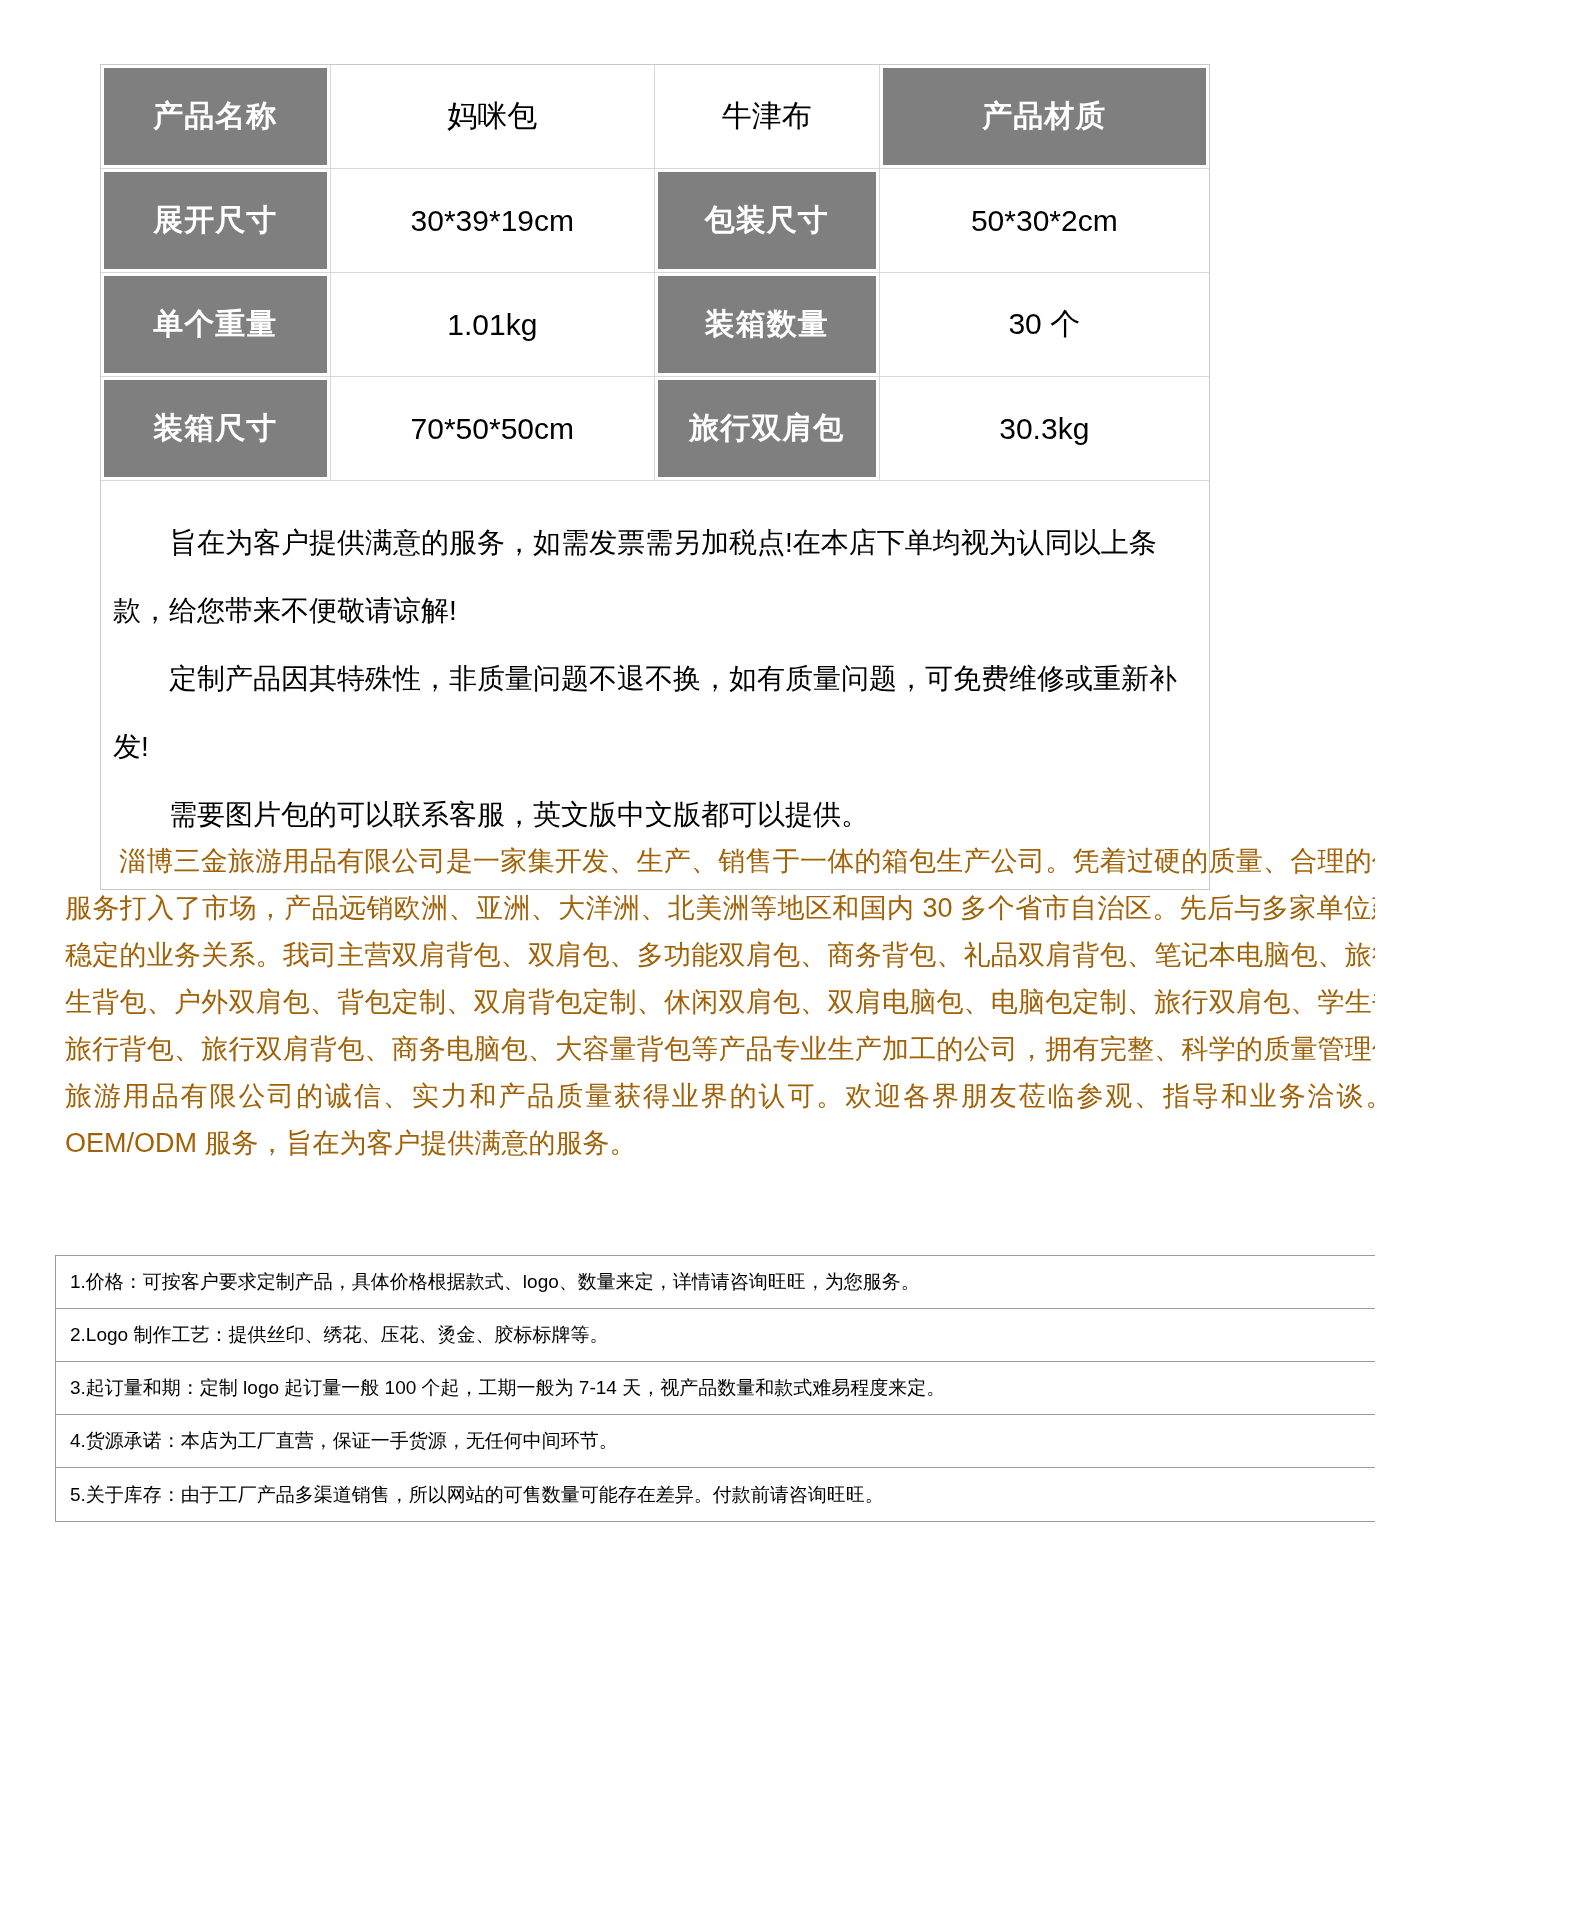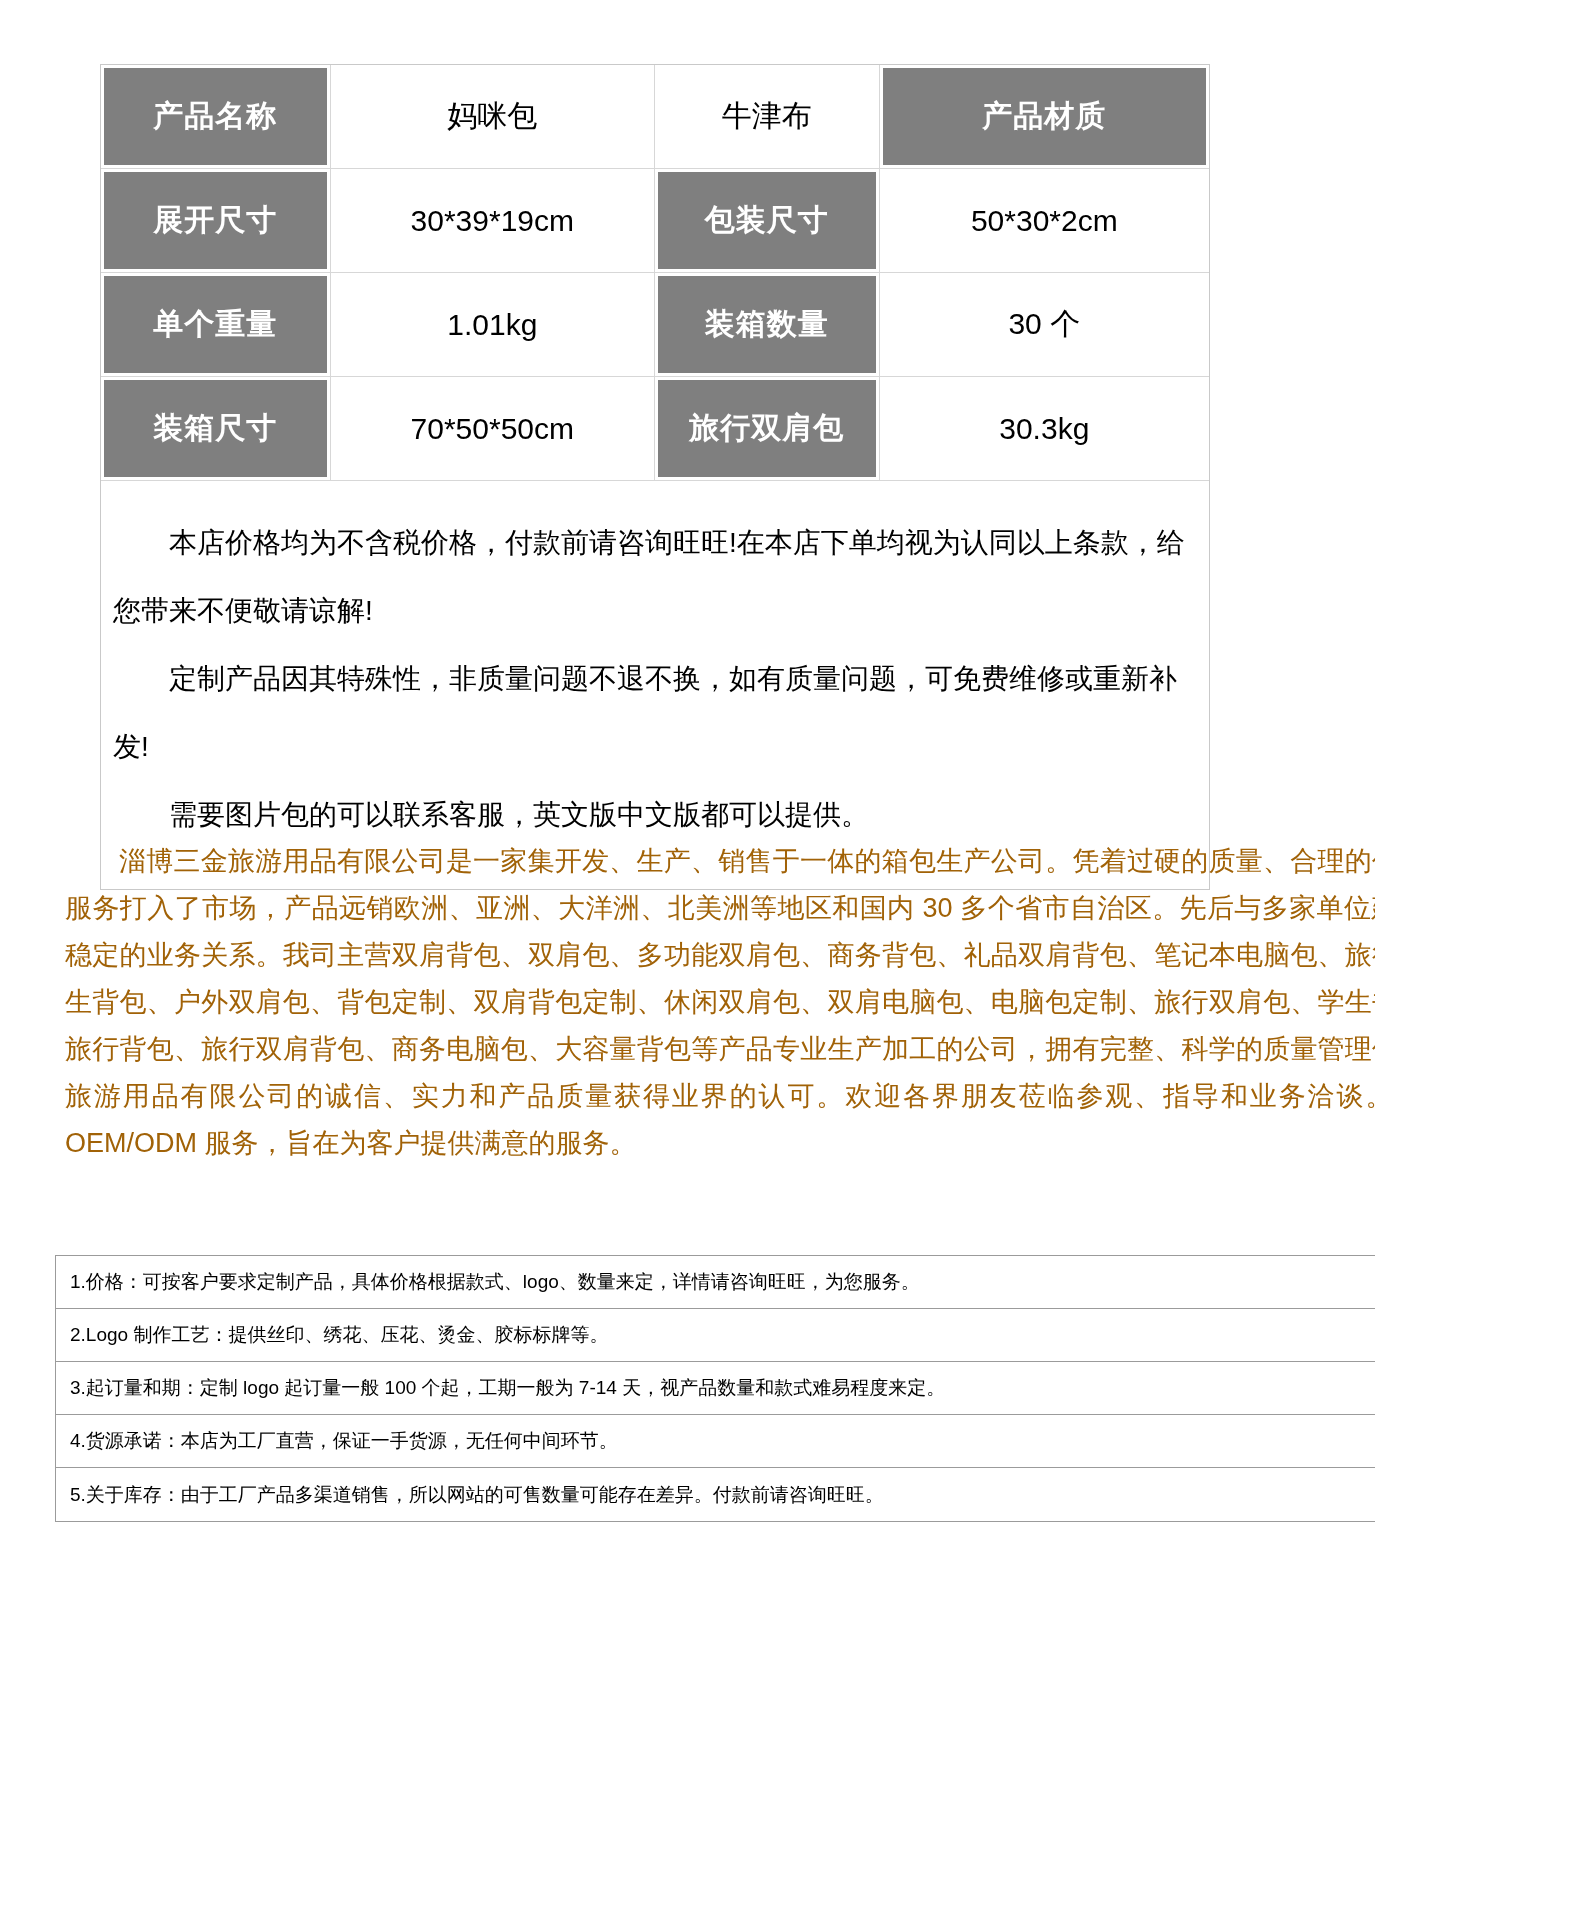--- a/index.html
+++ b/index.html
@@ -153,21 +153,21 @@
         <div class="label-fill">装箱尺寸</div>
       </div>
       <div class="spec-cell">70*50*50cm</div>
       <div class="spec-cell label">
         <div class="label-fill">旅行双肩包</div>
       </div>
       <div class="spec-cell">30.3kg</div>
     </div>
 
     <div class="notes">
-      <p>本店价格均为不含税价格，付款前请咨询旺旺!在本店下单均视为认同以上条款，给您带来不便敬请谅解!</p>
+      <p>旨在为客户提供满意的服务，如需发票需另加税点!在本店下单均视为认同以上条款，给您带来不便敬请谅解!</p>
       <p>定制产品因其特殊性，非质量问题不退不换，如有质量问题，可免费维修或重新补发!</p>
       <p>需要图片包的可以联系客服，英文版中文版都可以提供。</p>
     </div>
   </div>
 
   <div class="company-intro">淄博三金旅游用品有限公司是一家集开发、生产、销售于一体的箱包生产公司。凭着过硬的质量、合理的价格和售后服务打入了市场，产品远销欧洲、亚洲、大洋洲、北美洲等地区和国内 30 多个省市自治区。先后与多家单位建立了长期稳定的业务关系。我司主营双肩背包、双肩包、多功能双肩包、商务背包、礼品双肩背包、笔记本电脑包、旅行背包、学生背包、户外双肩包、背包定制、双肩背包定制、休闲双肩包、双肩电脑包、电脑包定制、旅行双肩包、学生书包、户外旅行背包、旅行双肩背包、商务电脑包、大容量背包等产品专业生产加工的公司，拥有完整、科学的质量管理体系。三金旅游用品有限公司的诚信、实力和产品质量获得业界的认可。欢迎各界朋友莅临参观、指导和业务洽谈。工厂承接 OEM/ODM 服务，旨在为客户提供满意的服务。</div>
 
   <div class="policy-list">
     <div class="policy-item">1.价格：可按客户要求定制产品，具体价格根据款式、logo、数量来定，详情请咨询旺旺，为您服务。</div>
     <div class="policy-item">2.Logo 制作工艺：提供丝印、绣花、压花、烫金、胶标标牌等。</div>

